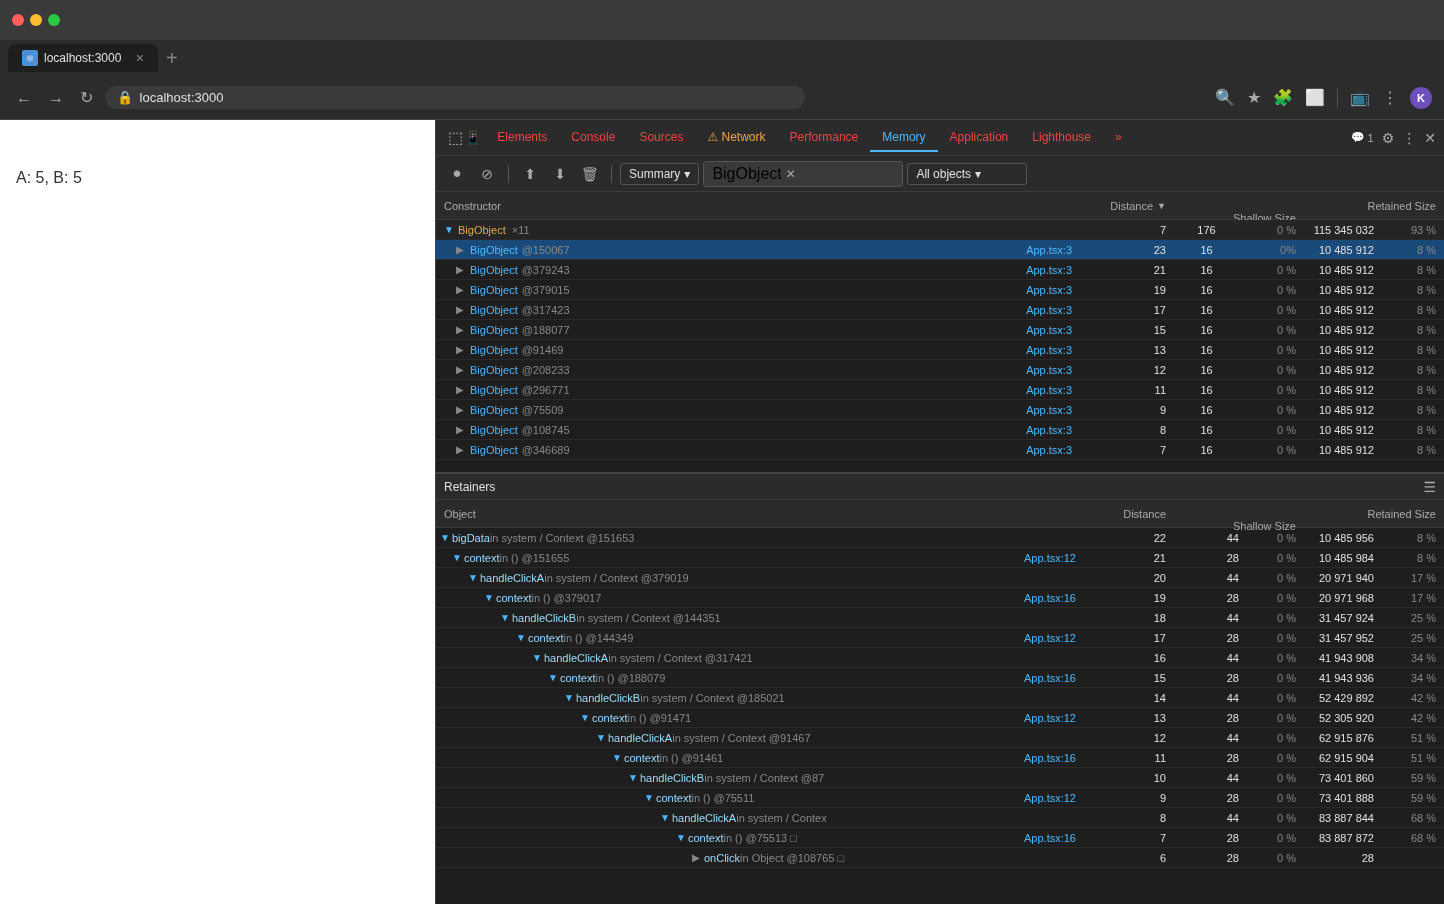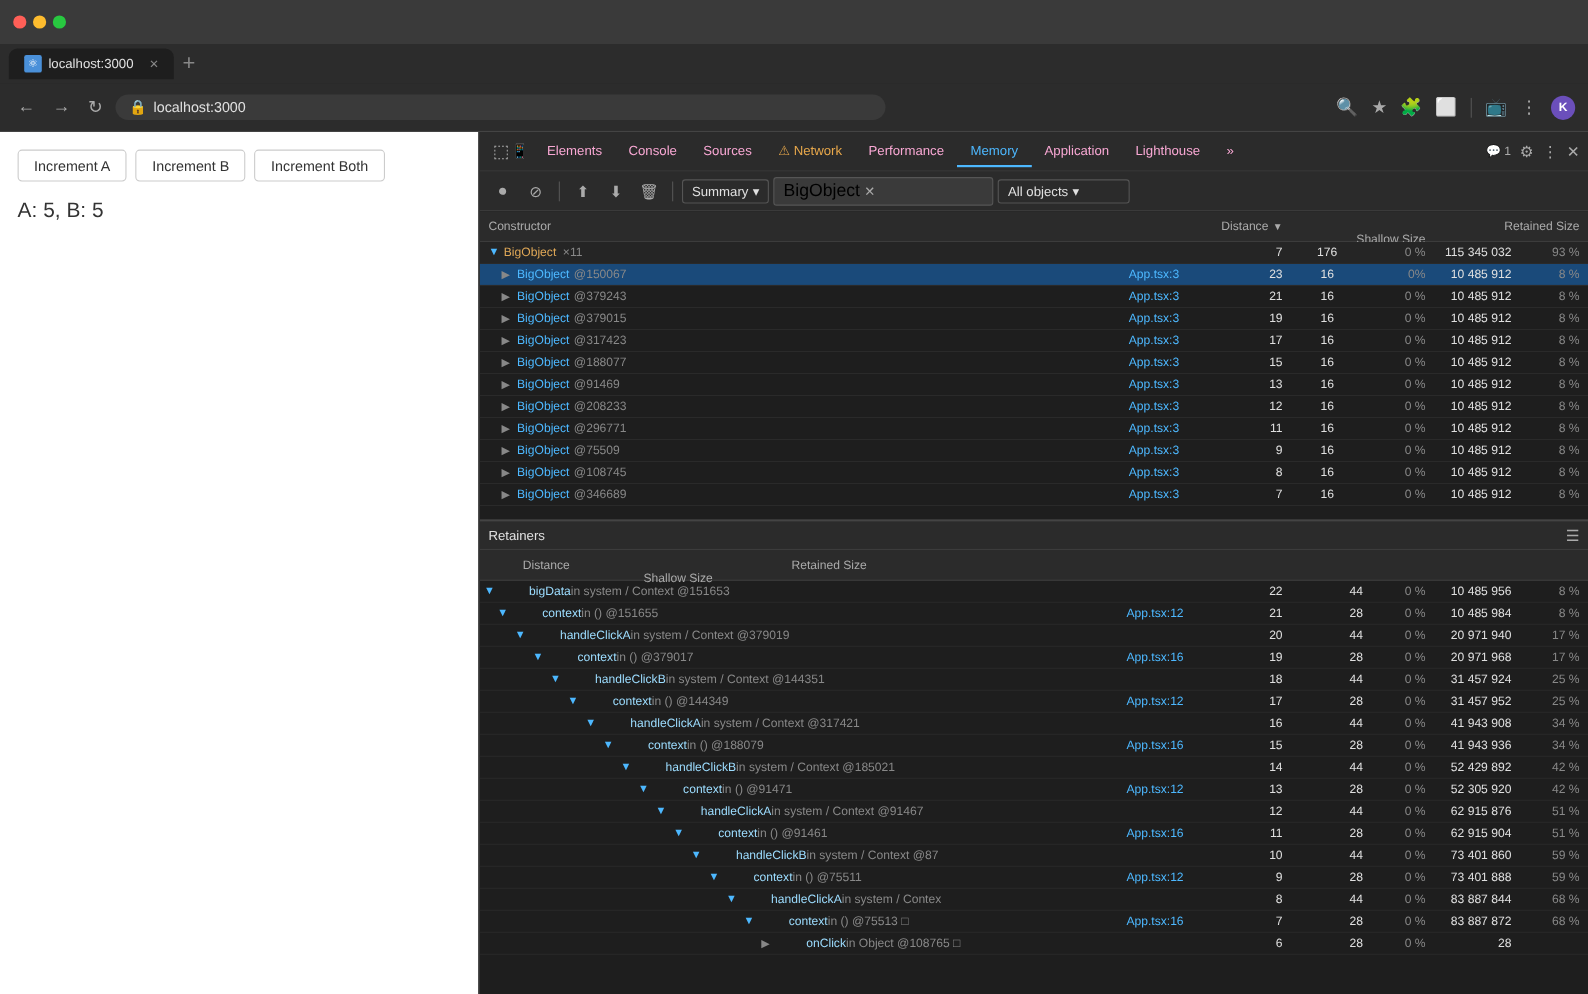--- a/index.html
+++ b/index.html
@@ -27,26 +27,26 @@
     .nav-icon { color: #aaa; font-size: 16px; cursor: pointer; }
     .profile-badge { width: 22px; height: 22px; background: #6b4fbb; border-radius: 50%; display: flex; align-items: center; justify-content: center; font-size: 11px; color: white; font-weight: bold; }
 
     
     .main-layout { display: flex; height: calc(904px - 120px); }
 
     
     .app-panel { width: 435px; background: white; padding: 16px; flex-shrink: 0; }
     .app-buttons { display: flex; gap: 8px; margin-bottom: 16px; }
     .app-btn { padding: 6px 14px; border: 1px solid #ccc; background: white; border-radius: 4px; font-size: 13px; cursor: pointer; color: #333; }
-    .app-state { font-size: 19px; color: #333; }
+    .app-state { font-size: 16px; color: #333; margin-top: 33px; }
 
     
     .devtools { flex: 1; background: #1e1e1e; display: flex; flex-direction: column; border-left: 1px solid #444; }
     .devtools-tabs { display: flex; align-items: center; background: #2b2b2b; border-bottom: 1px solid #3c3c3c; height: 36px; padding: 0 8px; }
-    .devtools-tab { padding: 6px 12px; font-size: 12px; color: #f9a8d4; cursor: pointer; border-bottom: 2px solid transparent; }
+    .devtools-tab { padding: 6px 12px; font-size: 12px; color: #ef4444; cursor: pointer; border-bottom: 2px solid transparent; }
     .devtools-tab.active { color: #4db8ff; border-bottom: 2px solid #4db8ff; }
     .devtools-tab.warning { color: #e8a84b; }
     .devtools-icons { display: flex; align-items: center; gap: 8px; margin-left: auto; }
     .devtools-icon-btn { color: #aaa; font-size: 14px; cursor: pointer; background: none; border: none; }
 
     
     .memory-toolbar { display: flex; align-items: center; gap: 4px; padding: 4px 8px; background: #2b2b2b; border-bottom: 1px solid #3c3c3c; height: 36px; }
     .toolbar-btn { width: 26px; height: 26px; display: flex; align-items: center; justify-content: center; color: #aaa; cursor: pointer; border-radius: 3px; font-size: 14px; }
     .toolbar-divider { width: 1px; height: 18px; background: #555; margin: 0 4px; }
     .summary-dropdown { display: flex; align-items: center; gap: 4px; padding: 3px 8px; background: #2b2b2b; border: 1px solid #555; border-radius: 3px; font-size: 12px; color: #e0e0e0; cursor: pointer; }
@@ -110,21 +110,21 @@
     .indent-2 { padding-left: 32px; }
     .indent-3 { padding-left: 48px; }
     .indent-4 { padding-left: 64px; }
     .indent-5 { padding-left: 80px; }
     .indent-6 { padding-left: 96px; }
     .indent-7 { padding-left: 112px; }
     .indent-8 { padding-left: 128px; }
     .indent-9 { padding-left: 144px; }
     .indent-10 { padding-left: 160px; }
 
-    .ret-var { color: #9cdcfe; margin-left: 29px; }
+    .ret-var { color: #9cdcfe; }
     .ret-context { color: #888; }
     .ret-link { color: #4db8ff; cursor: pointer; margin-left: auto; padding-right: 4px; }
 
     .sort-arrow { font-size: 9px; }
 
     ::-webkit-scrollbar { width: 8px; height: 8px; }
     ::-webkit-scrollbar-track { background: #2b2b2b; }
     ::-webkit-scrollbar-thumb { background: #555; border-radius: 4px; }
 
     .heap-section { display: flex; flex-direction: column; height: 280px; overflow: hidden; }
@@ -169,25 +169,20 @@
       <span class="nav-icon">📺</span>
       <span class="nav-icon">⋮</span>
       <div class="profile-badge">K</div>
     </div>
   </div>
 </div>
 
 <div class="main-layout">
 
   <div class="app-panel">
-    <div class="app-buttons">
-      <button class="app-btn">Increment A</button>
-      <button class="app-btn">Increment B</button>
-      <button class="app-btn">Increment Both</button>
-    </div>
     <div class="app-state">A: 5, B: 5</div>
   </div>
 
   <div class="devtools">
 
     <div class="devtools-tabs">
       <div class="devtools-top-icons">
         <span class="cursor-icon">⬚</span>
         <span class="cursor-icon" style="font-size:13px;">📱</span>
       </div>
@@ -424,20 +419,23 @@
           </div>
         </div>
 
         <div class="retainers-section">
           <div class="retainers-header">
             <span class="retainers-title">Retainers</span>
             <span class="retainers-menu">☰</span>
           </div>
 
           <div class="table-header">
+            <div class="col-constructor">
+              <span>Object</span>
+            </div>
             <div class="col-distance">
               <span>Distance</span>
             </div>
             <div class="col-shallow">
               <span>Shallow Size</span>
             </div>
             <div class="col-retained">
               <span>Retained Size</span>
             </div>
           </div>

